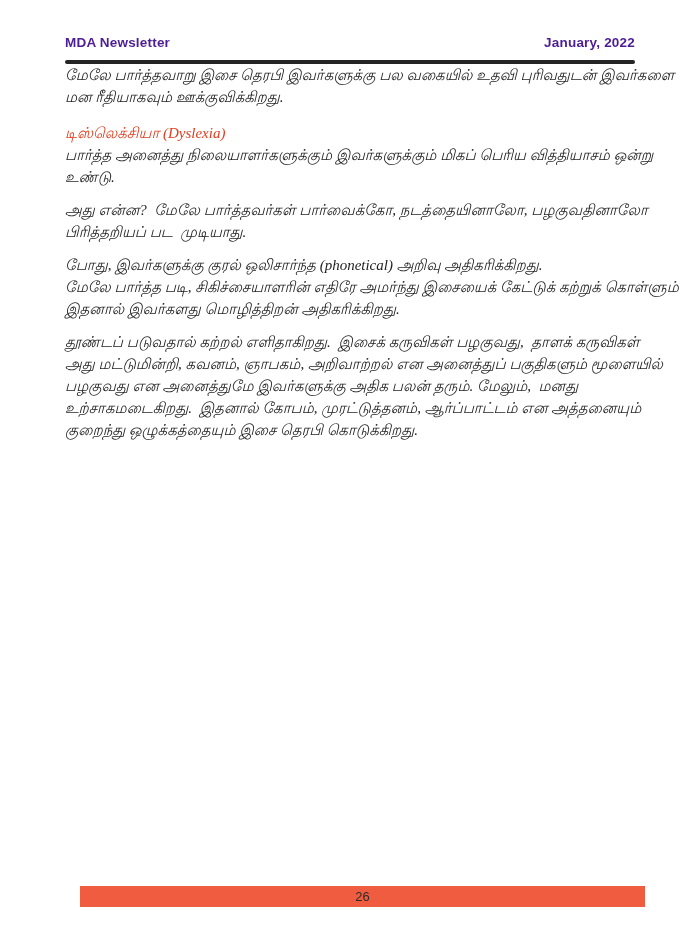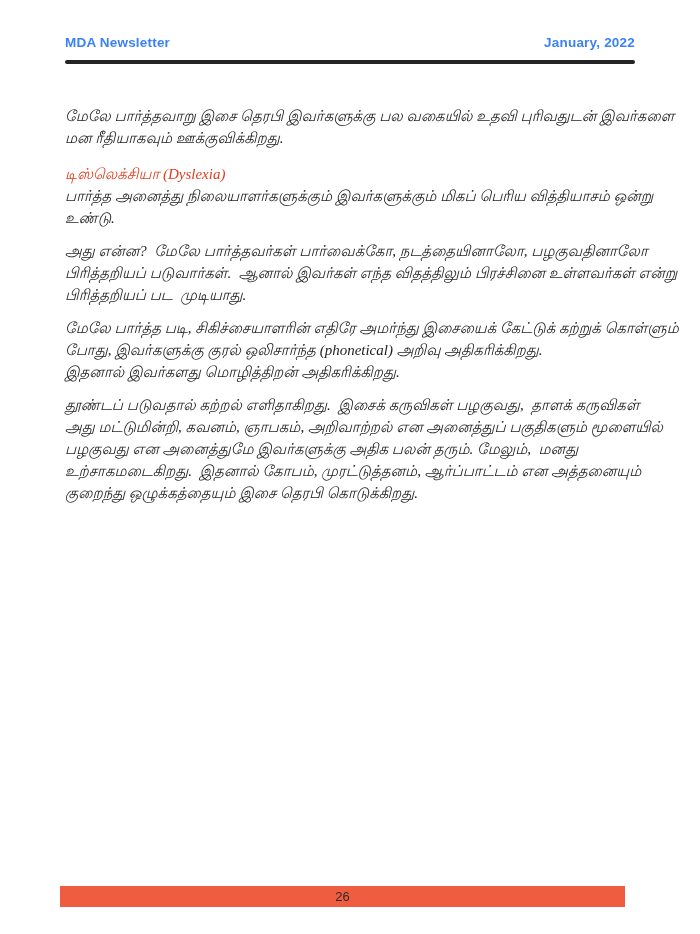--- a/index.html
+++ b/index.html
@@ -16,33 +16,32 @@
 
   
   .hdr {
     display: flex;
     justify-content: space-between;
     align-items: baseline;
     padding-top: 35px;
     font-family: "Liberation Sans", sans-serif;
     font-weight: bold;
     font-size: 13.5px;
-    color: #3b82f6;
+    color: #4c1d95;
     letter-spacing: 0.2px;
   }
   .rule {
     height: 4px;
     background: #242424;
     border-radius: 2px;
     margin-top: 10px;
   }
 
   
   main.article {
-    margin-top: 41px;
     font-style: italic;
     font-size: 15px;
     line-height: 22px;
     color: #1e1e1e;
   }
   main.article p { margin: 0 0 11px 0; }
   .ln { display: block; white-space: pre; }
 
   h2.sec {
     margin: 14px 0 0 0;
@@ -50,21 +49,21 @@
     line-height: 22px;
     font-weight: normal;
     font-style: italic;
     color: #e13f20;
   }
   h2.sec .en { font-style: italic; }
 
   
   .pagebar {
     position: absolute;
-    left: 60px;
+    left: 80px;
     top: 886px;
     width: 565px;
     height: 21px;
     background: #ef5c40;
     text-align: center;
     font-family: "Liberation Sans", sans-serif;
     font-size: 13px;
     line-height: 21px;
     color: #2b2b2b;
   }
@@ -91,28 +90,27 @@
 
       <h2 class="sec"><span>டிஸ்லெக்சியா</span> <span class="en">(Dyslexia)</span></h2>
 
       <p>
         <span class="ln">பார்த்த அனைத்து நிலையாளர்களுக்கும் இவர்களுக்கும் மிகப் பெரிய வித்தியாசம் ஒன்று</span>
         <span class="ln">உண்டு.</span>
       </p>
 
       <p>
         <span class="ln">அது என்ன?  மேலே பார்த்தவர்கள் பார்வைக்கோ, நடத்தையினாலோ, பழகுவதினாலோ</span>
-        <span class="ln">பிரித்தறியப் படுவார்கள்.  ஆனால் இவர்கள் எந்த விதத்திலும் பிரச்சினை உள்ளவர்கள் என்று</span>
         <span class="ln">பிரித்தறியப் பட  முடியாது.</span>
       </p>
 
 
       <p>
+        <span class="ln">போது, இவர்களுக்கு குரல் ஒலிசார்ந்த (phonetical) அறிவு அதிகரிக்கிறது.</span>
         <span class="ln">மேலே பார்த்த படி, சிகிச்சையாளரின் எதிரே அமர்ந்து இசையைக் கேட்டுக் கற்றுக் கொள்ளும்</span>
-        <span class="ln">போது, இவர்களுக்கு குரல் ஒலிசார்ந்த (phonetical) அறிவு அதிகரிக்கிறது.</span>
         <span class="ln">இதனால் இவர்களது மொழித்திறன் அதிகரிக்கிறது.</span>
       </p>
 
       <p>
         <span class="ln">தூண்டப் படுவதால் கற்றல் எளிதாகிறது.  இசைக் கருவிகள் பழகுவது,  தாளக் கருவிகள்</span>
         <span class="ln">அது மட்டுமின்றி, கவனம், ஞாபகம், அறிவாற்றல் என அனைத்துப் பகுதிகளும் மூளையில்</span>
         <span class="ln">பழகுவது என அனைத்துமே இவர்களுக்கு அதிக பலன் தரும். மேலும்,  மனது</span>
         <span class="ln">உற்சாகமடைகிறது.  இதனால் கோபம், முரட்டுத்தனம், ஆர்ப்பாட்டம் என அத்தனையும்</span>
         <span class="ln">குறைந்து ஒழுக்கத்தையும் இசை தெரபி கொடுக்கிறது.</span>
       </p>

